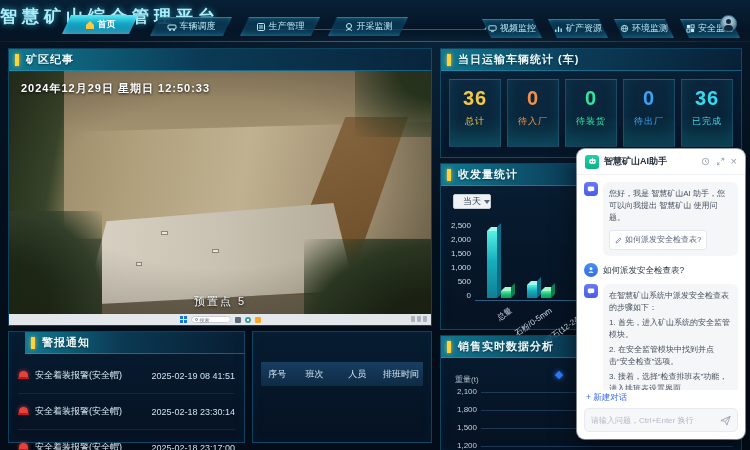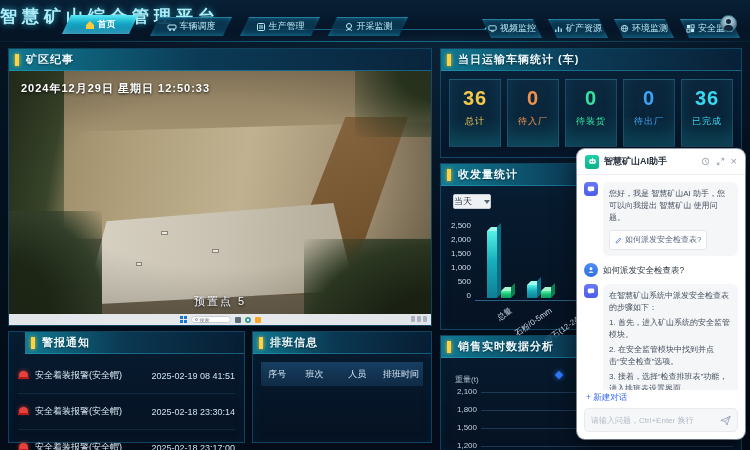--- a/index.html
+++ b/index.html
@@ -84,21 +84,21 @@
   
   .stats-row { position:absolute; left:8px; right:8px; top:30px; bottom:10px; display:flex; gap:6px; }
   .stat { flex:1; text-align:center; border:1px solid rgba(70,170,210,.28);
     background:linear-gradient(180deg, rgba(22,66,96,.25) 0%, rgba(18,90,120,.18) 55%, rgba(28,150,170,.28) 100%);
     box-shadow:inset 0 -8px 14px rgba(30,160,190,.15); }
   .stat-value { margin-top:7px; font-size:20px; font-weight:bold; letter-spacing:1px; }
   .stat-label { margin-top:5px; font-size:9px; letter-spacing:1px; }
 
   
   .vol-filter { position:absolute; left:12px; top:30px; width:38px; height:15px; background:#eef2f5;
-    border:1px solid #c6cdd4; border-radius:2px; display:flex; align-items:center; justify-content:space-between;
+    border:1px solid #c6cdd4; border-radius:2px; display:flex; align-items:center; justify-content:flex-end;
     gap:3px; font-size:9px; color:#33404d; }
   .vol-filter i { width:0; height:0; border-left:3px solid transparent; border-right:3px solid transparent; border-top:4px solid #5a6672; }
   .vol-axis { position:absolute; left:34px; right:10px; top:136px; height:1px; background:#2e5f82; }
   .vtick { position:absolute; left:2px; width:28px; text-align:right; font-size:8px; color:#cfdbe6; }
   .xlab { position:absolute; font-size:8px; color:#cfdbe6; white-space:nowrap;
     transform:translateX(-100%) rotate(-35deg); transform-origin:100% 0; }
   .bar3d { position:absolute; width:10px; }
   .bar3d::before { content:""; position:absolute; left:0; top:-4px; width:100%; height:4px;
     transform:skewX(-45deg); transform-origin:0 100%; }
   .bar3d::after { content:""; position:absolute; left:100%; top:-4px; width:4px; height:calc(100% + 4px);
@@ -303,24 +303,20 @@
             <i></i>
             <b></b>
           </span>
         <span class="alert-text">安全着装报警(安全帽)</span>
         <span class="alert-time">2025-02-18 23:17:00</span>
       </div>
     </div>
   </div>
 
   <div class="panel" style="left:252px; top:331px; width:180px; height:112px;">
-    <div class="p-hdr">
-      <div class="p-accent"></div>
-      <div class="p-title">排班信息</div>
-    </div>
     <div class="sched-head">
       <span class="sc1">序号</span>
       <span class="sc2">班次</span>
       <span class="sc3">人员</span>
       <span class="sc4">排班时间</span>
     </div>
   </div>
 
   <div class="panel" style="left:440px; top:48px; width:302px; height:110px;">
     <div class="p-hdr">

